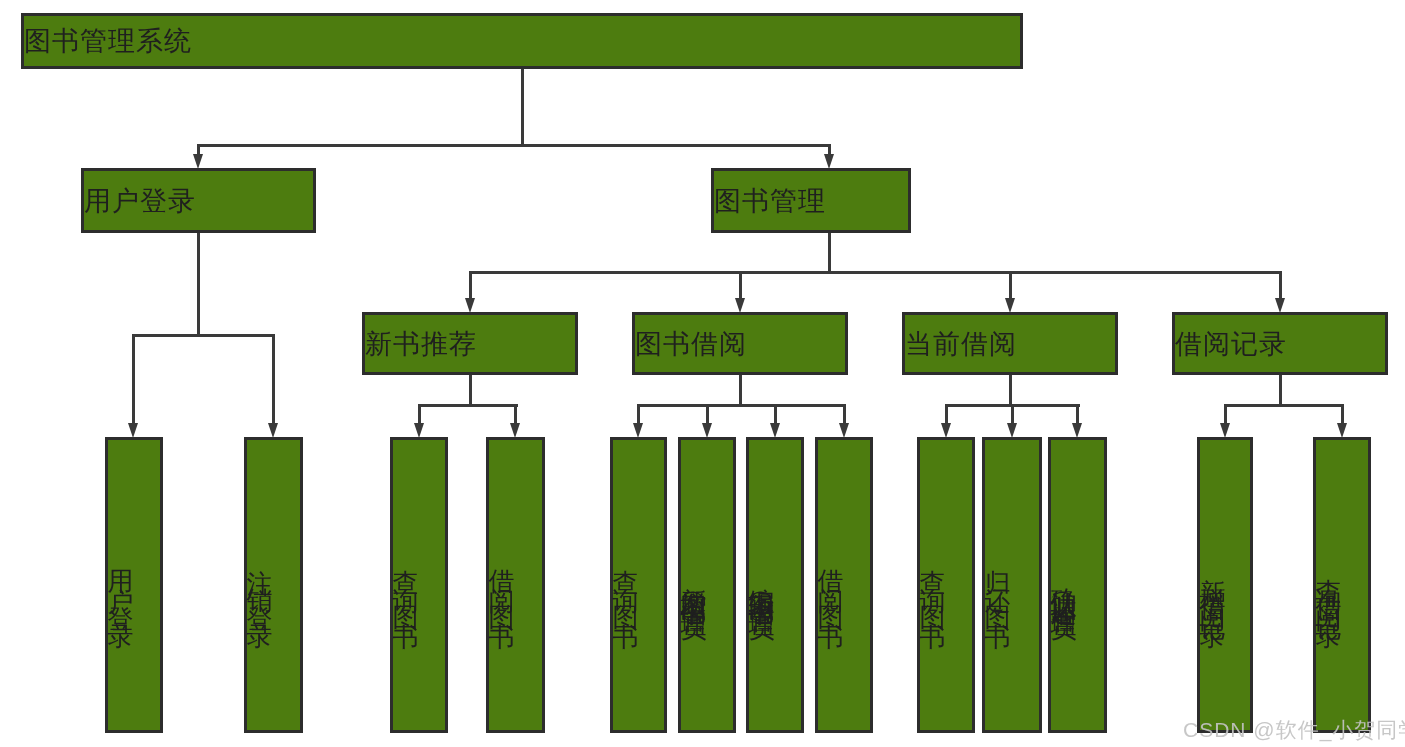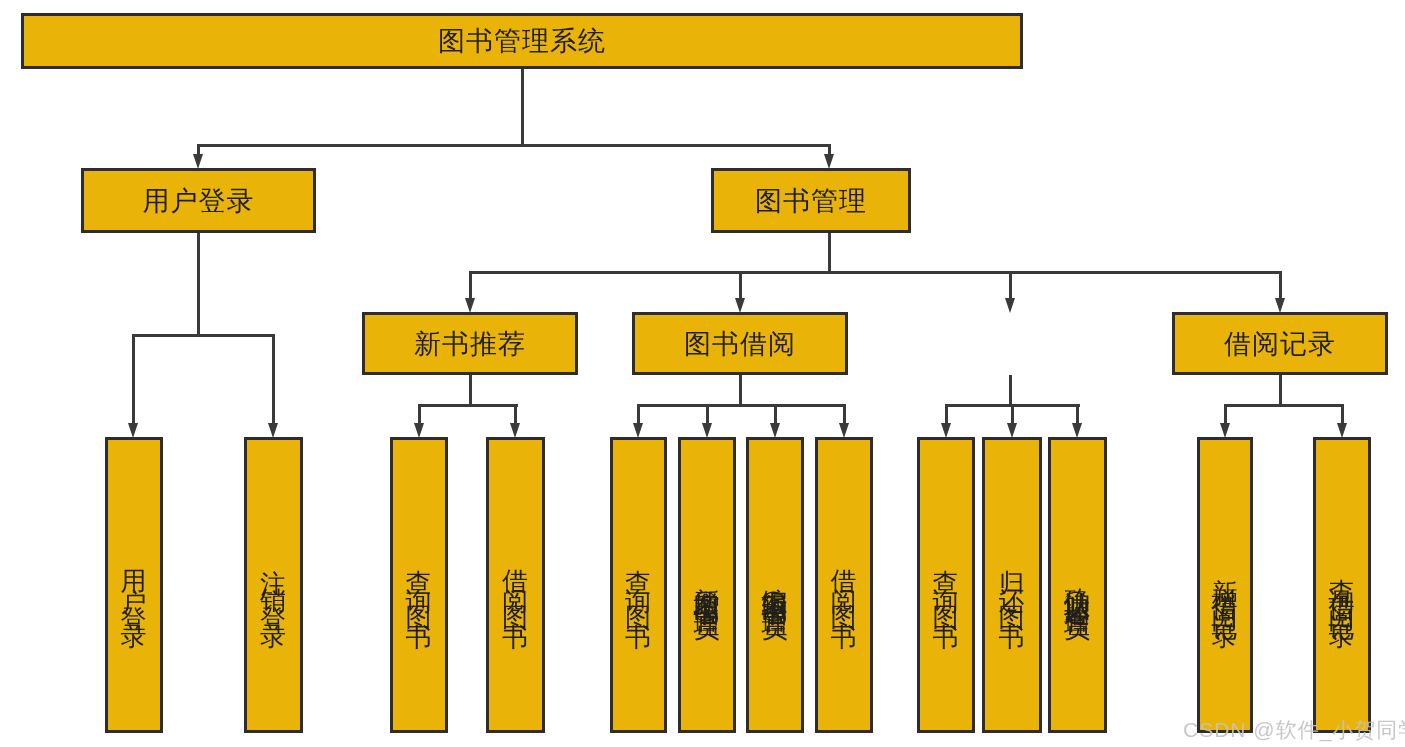--- a/index.html
+++ b/index.html
@@ -1,22 +1,22 @@
 <!DOCTYPE html>
 <html><head>
 <meta charset="utf-8">
 <style>
   html,body{margin:0;padding:0;background:#ffffff;}
   .canvas{
     position:relative;width:1405px;height:747px;background:#ffffff;overflow:hidden;
     font-family:"Liberation Sans",sans-serif;color:#1f1f1f;
   }
   .box{
-    position:absolute;background:#eab308;border:3px solid #2d2d2d;box-sizing:border-box;
-    display:flex;align-items:center;justify-content:center;
+    position:absolute;background:#4d7c0f;border:3px solid #2d2d2d;box-sizing:border-box;
+    display:flex;align-items:center;
   }
   .box .lbl{font-size:27px;letter-spacing:1px;white-space:nowrap;}
   .leaf .vtext{
     writing-mode:vertical-rl;text-orientation:mixed;font-size:26px;white-space:nowrap;line-height:1;
   }
   .sp4{letter-spacing:18px;}
   .sp6{letter-spacing:9px;}
   .sp9{letter-spacing:4px;}
   .vline{position:absolute;width:3px;background:#3a3a3a;}
   .hline{position:absolute;height:3px;background:#3a3a3a;}
@@ -44,20 +44,23 @@
   </div>
   <div class="box" style="left:711px;top:168px;width:200px;height:65px">
     <span class="lbl">图书管理</span>
   </div>
 
   <div class="box" style="left:632px;top:312px;width:216px;height:63px">
     <span class="lbl">图书借阅</span>
   </div>
   <div class="box" style="left:362px;top:312px;width:216px;height:63px">
     <span class="lbl">新书推荐</span>
+  </div>
+  <div class="box" style="left:902px;top:312px;width:216px;height:63px">
+    <span class="lbl">当前借阅</span>
   </div>
   <div class="box" style="left:1172px;top:312px;width:216px;height:63px">
     <span class="lbl">借阅记录</span>
   </div>
 
   <div class="box leaf" style="left:105px;top:437px;width:58px;height:296px">
     <span class="vtext sp4">用户登录</span>
   </div>
   <div class="box leaf" style="left:244px;top:437px;width:59px;height:296px">
     <span class="vtext sp4">注销登录</span>

